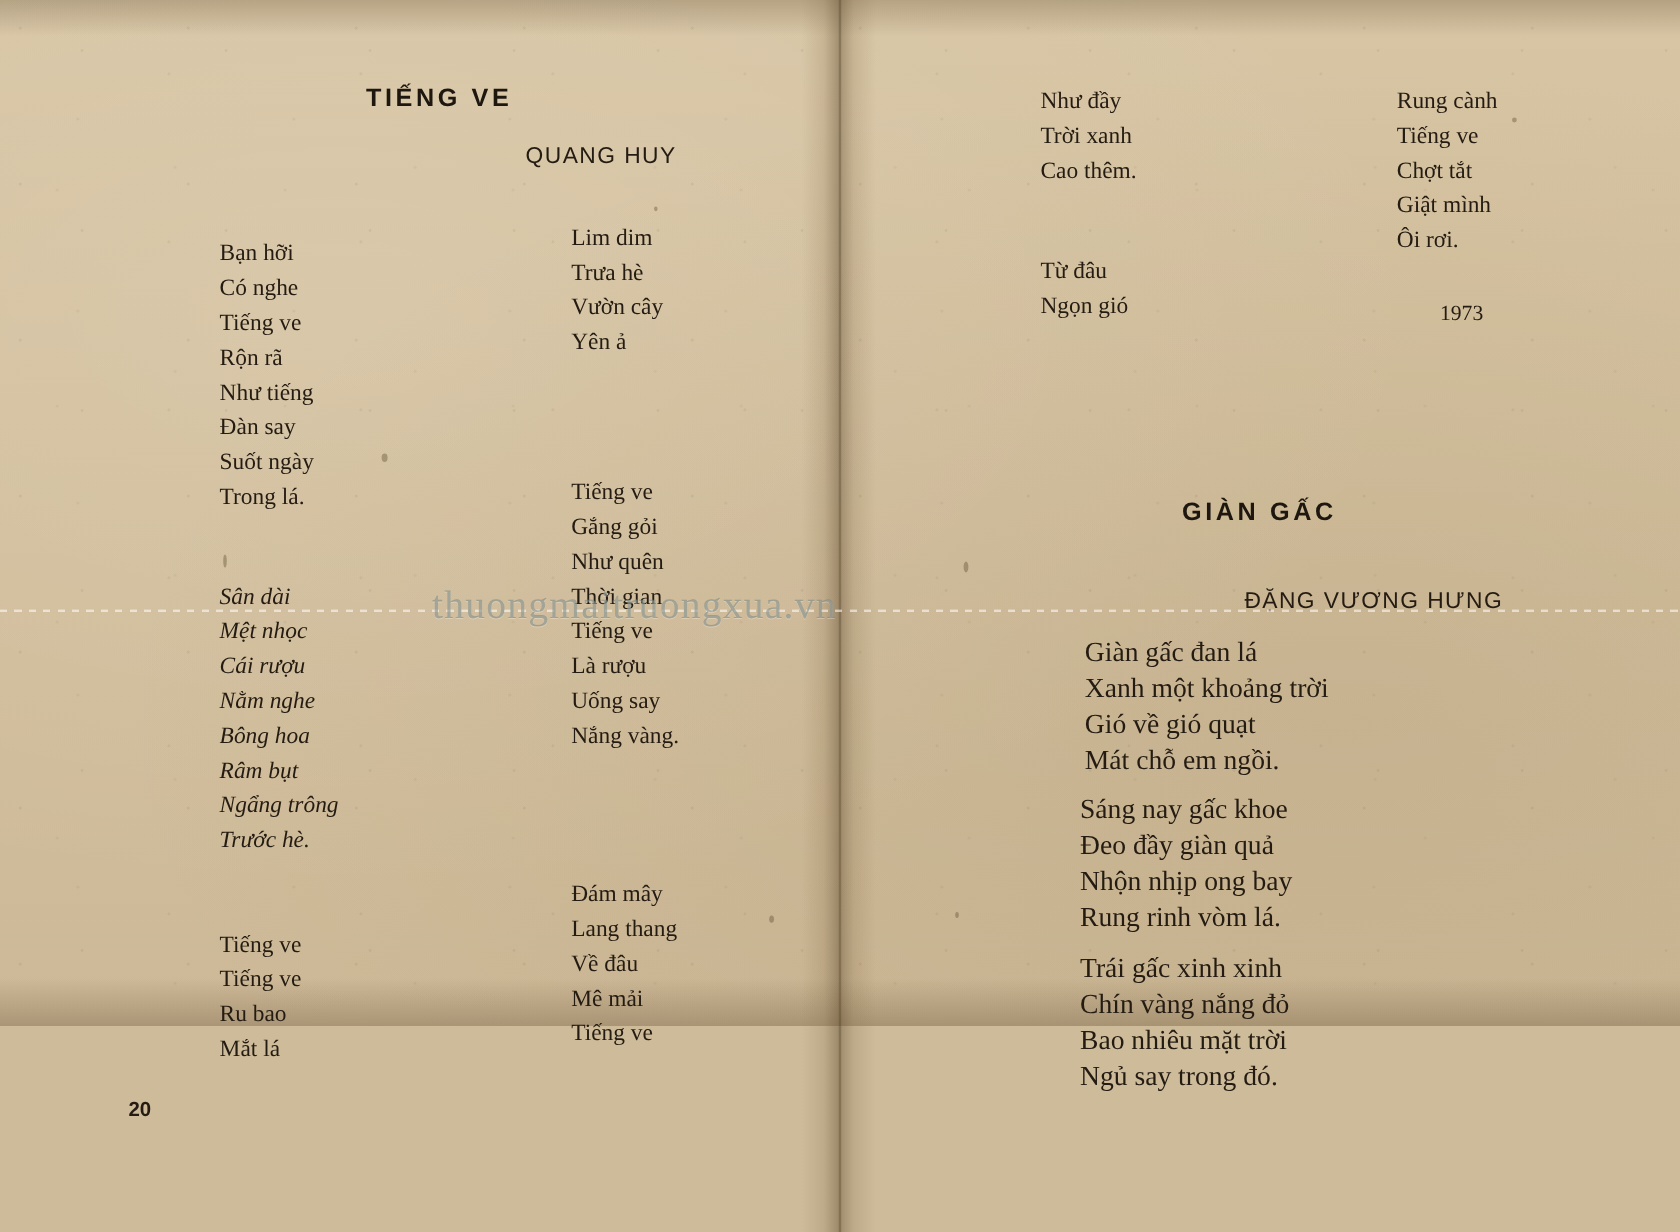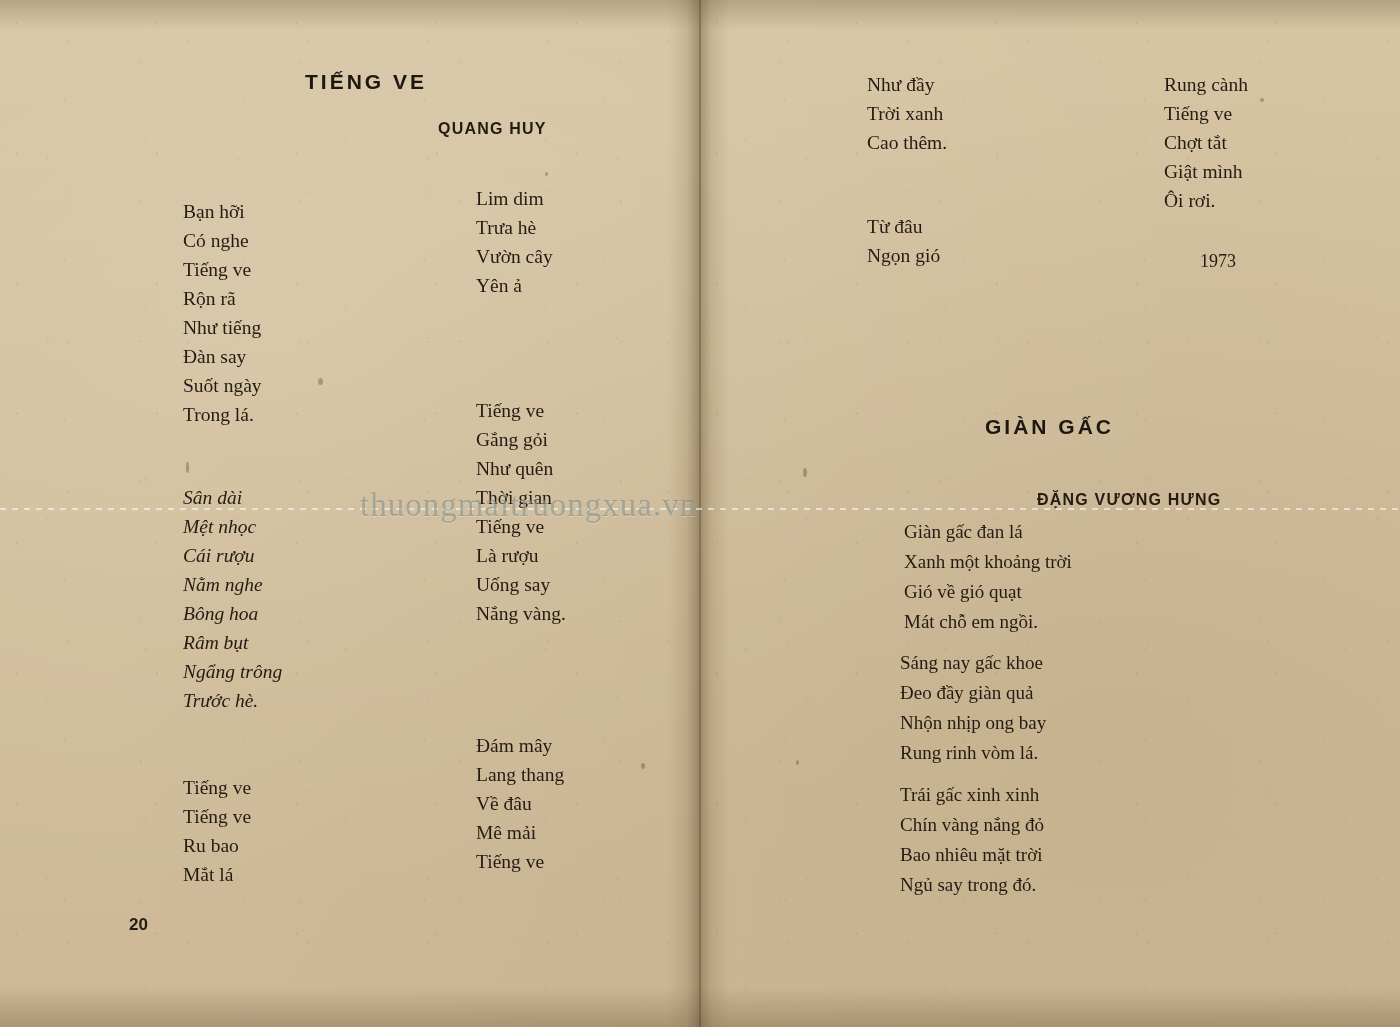--- a/index.html
+++ b/index.html
@@ -11,21 +11,21 @@
     height: 1027px;
     overflow: hidden;
     background: #cdbb9a;
     font-family: "Liberation Serif", serif;
   }
 
   
   #spread {
     position: relative;
     width: 1400px;
-    height: 1027px;
+    height: 855px;
     background:
       radial-gradient(ellipse at 20% 30%, rgba(255,255,255,0.10), rgba(255,255,255,0) 60%),
       radial-gradient(ellipse at 80% 70%, rgba(120,90,50,0.10), rgba(255,255,255,0) 65%),
       linear-gradient(180deg, #d7c5a4 0%, #d3c09e 40%, #cdb997 100%);
   }
 
   
   #grain {
     position: absolute;
     inset: 0;
@@ -92,41 +92,40 @@
 
   .poem-title {
     font-family: "Liberation Sans", sans-serif;
     font-weight: bold;
     letter-spacing: 3px;
     font-size: 21px;
     color: #1d1710;
   }
   .poem-author {
     font-family: "Liberation Sans", sans-serif;
-    font-size: 16px;
+    font-size: 19px;
     letter-spacing: 1.2px;
     color: #241c12;
-    font-weight: bold;
   }
   .lines { font-size: 19.5px; line-height: 29px; }
   .lines .ln { white-space: pre; }
 
   .year {
     font-size: 18px;
   }
 
   .folio {
     font-family: "Liberation Sans", sans-serif;
     font-size: 17px;
     font-weight: bold;
     color: #241c12;
   }
 
   
-  .gac-lines { font-size: 19px; line-height: 30px; }
+  .gac-lines { font-size: 23px; line-height: 30px; margin-top: 12px; }
 
   
   #watermark {
     position: absolute;
     left: 360px;
     top: 487px;
     font-family: "Liberation Serif", serif;
     font-size: 33px;
     letter-spacing: 1px;
     color: rgba(120,135,130,0.58);
@@ -201,21 +200,21 @@
     </div>
 
     <div class="blk lines" style="left:476px; top:731px;">
       <div class="ln">Đám mây</div>
       <div class="ln">Lang thang</div>
       <div class="ln">Về đâu</div>
       <div class="ln">Mê mải</div>
       <div class="ln">Tiếng ve</div>
     </div>
 
-    <div class="blk folio" style="left:129px; top:915px;">20</div>
+    <div class="blk folio" style="left:107px; top:915px;">20</div>
 
     <span class="speck" style="left:318px; top:378px; width:5px; height:7px;"></span>
     <span class="speck" style="left:186px; top:462px; width:3px; height:11px;"></span>
     <span class="speck" style="left:641px; top:763px; width:4px; height:6px;"></span>
     <span class="speck" style="left:545px; top:172px; width:3px; height:4px;"></span>
   </div>
 
   <div class="page" id="page-right">
 
     <div class="blk lines" style="left:167px; top:70px;">

